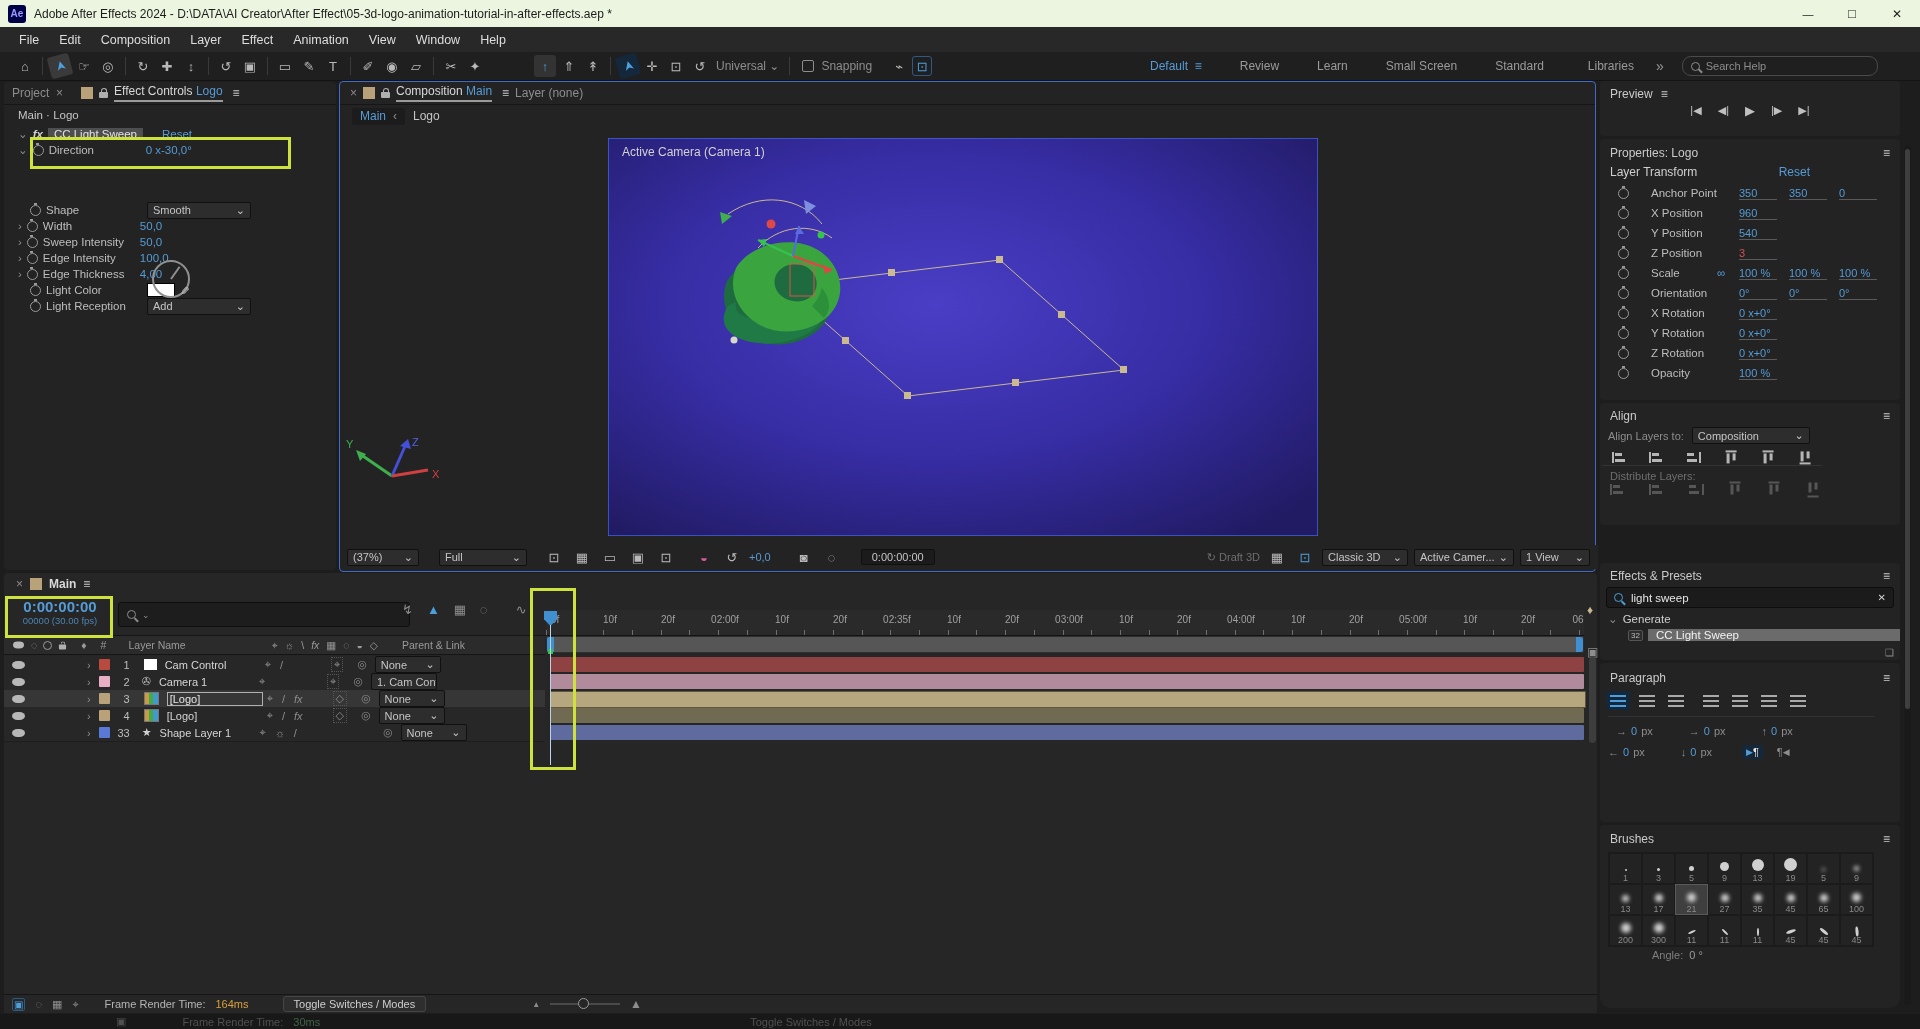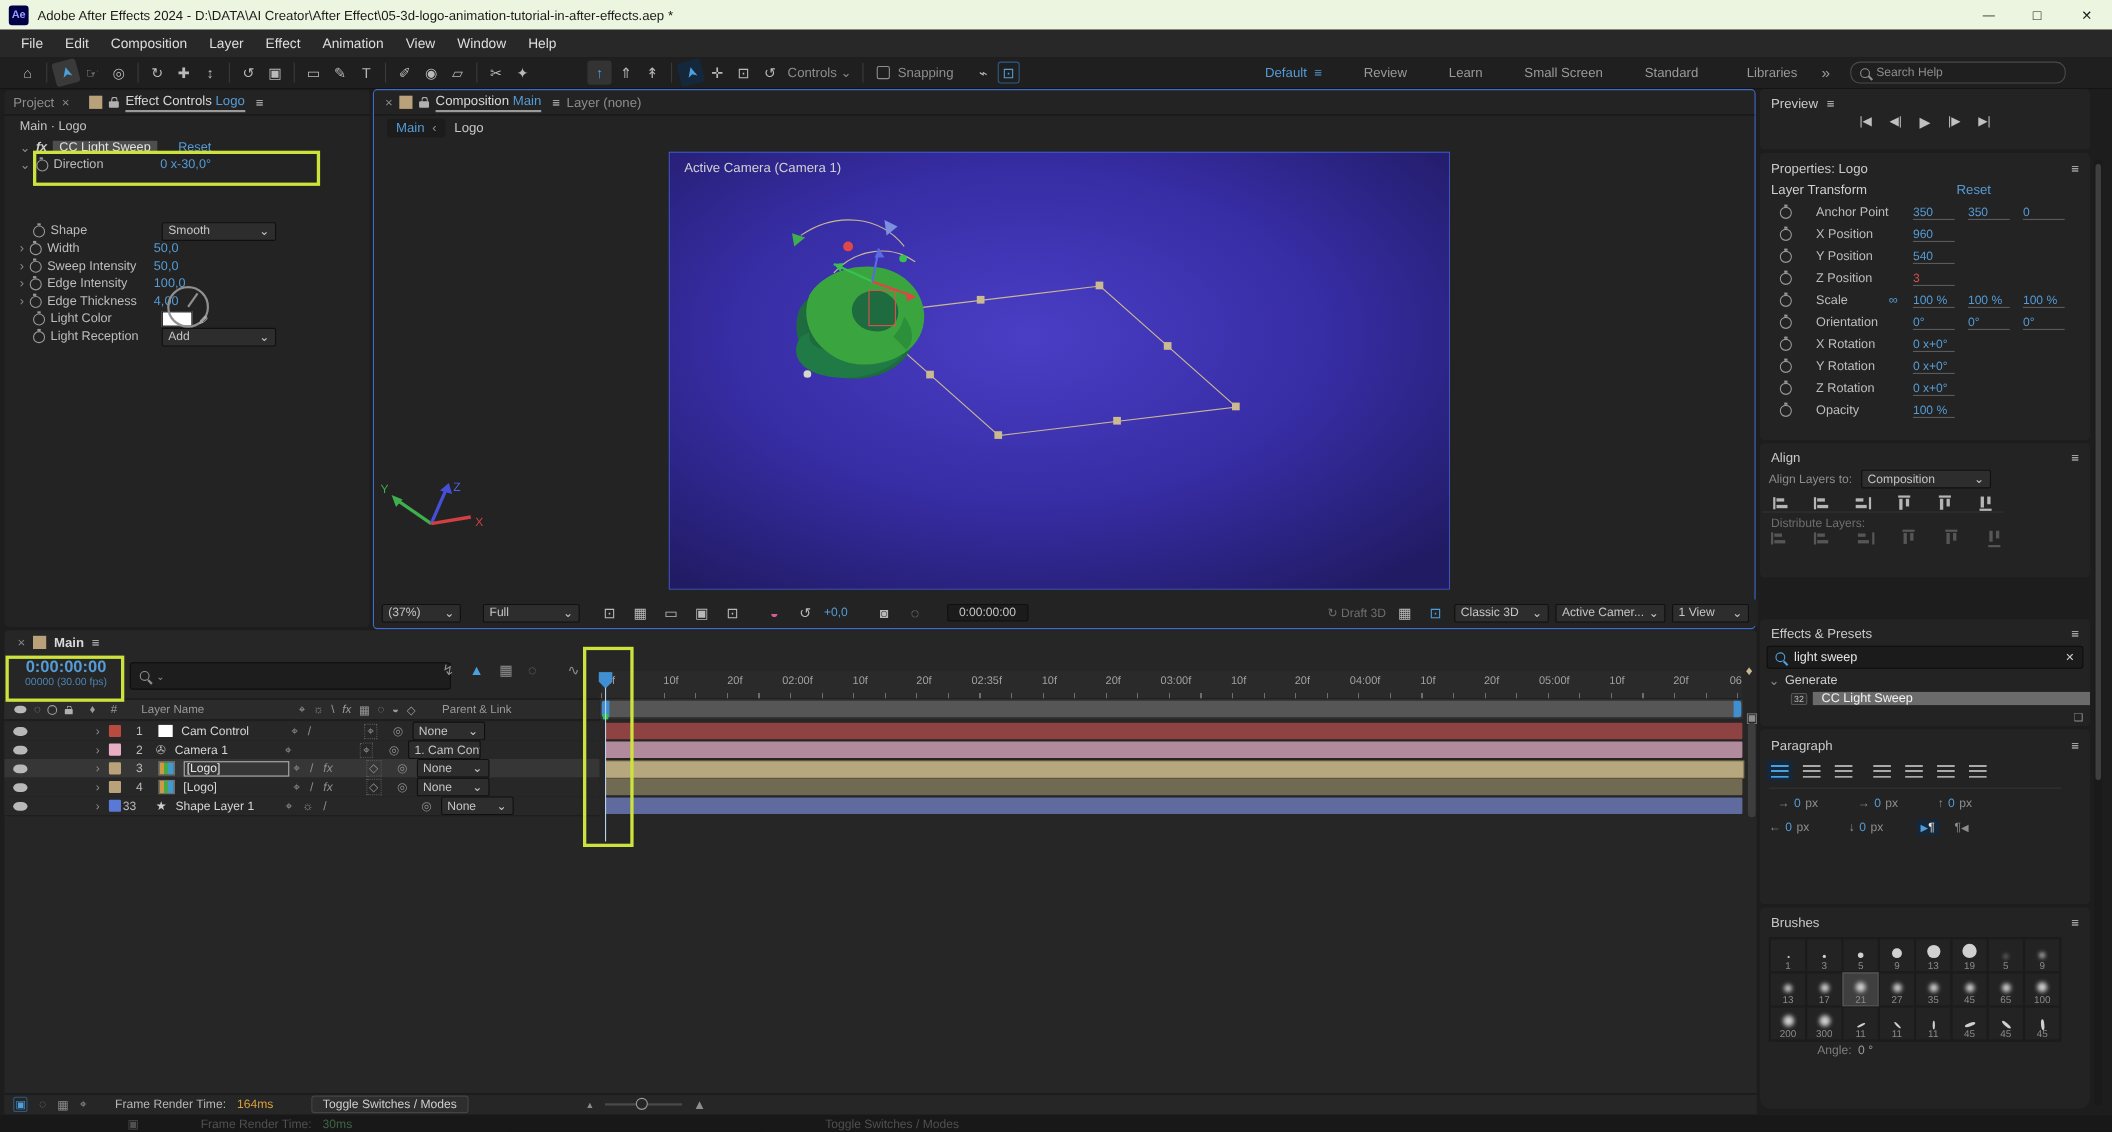--- a/index.html
+++ b/index.html
@@ -98,21 +98,21 @@
   </div>
   <div class="ab flex" style="left:534px;top:54px;height:24px;gap:2px">
     <span class="ticon" style="color:#4b9fdc;background:#333;border-radius:3px">↑</span>
     <span class="ticon">⇑</span>
     <span class="ticon">↟</span>
     <span class="vsep"></span>
     <span class="ticon" style="background:#15273a;color:#4b9fdc;border-radius:3px;transform:rotate(-105deg)">➤</span>
     <span class="ticon">✛</span>
     <span class="ticon">⊡</span>
     <span class="ticon">↺</span>
-    <span class="dim" style="margin-left:3px;font-size:12px"><span>Controls</span> <span>⌄</span></span>
+    <span class="dim" style="margin-left:3px;font-size:12px"><span>Universal</span> <span>⌄</span></span>
     <span class="vsep" style="margin-left:8px"></span>
     <span style="width:10px;height:10px;border:1px solid #8d8d8d;border-radius:2px;margin-left:6px"></span>
     <span class="dim" style="margin-left:5px;font-size:12px">Snapping</span>
     <span class="ticon" style="margin-left:14px">⌁</span>
     <span class="ticon" style="color:#4b9fdc;border:1px solid #2d5a85;border-radius:3px;width:18px;height:18px">⊡</span>
   </div>
   <div class="ab flex" style="left:1150px;top:54px;height:24px;gap:0">
     <span class="b" style="font-size:12px"><span>Default</span>&nbsp;&nbsp;<span>≡</span></span>
     <span class="wsp" style="margin-left:38px">Review</span>
     <span class="wsp" style="margin-left:38px">Learn</span>
@@ -752,21 +752,21 @@
       <span class="dim" style="margin-left:14px">◎</span>
       <span class="dd" style="width:66px;margin-left:8px">
           <span>None</span>
           <span>⌄</span>
         </span>
     </div>
     <div class="tlrow" style="top:151px;left:0">
       <span class="eye" style="margin-left:8px"></span>
       <span class="dim" style="margin-left:62px">›</span>
       <span style="width: 11px; height: 11px; margin-left: 8px; border-radius: 1px; background: rgb(90, 120, 214);"></span>
-      <span style="width:18px;text-align:left;margin-left:2px;color:#bdbdbd">33</span>
+      <span style="width:18px;text-align:right;margin-left:2px;color:#bdbdbd">33</span>
       <span style="margin-left:12px;color:#cfcfcf">★</span>
       <span style="margin-left:8px;color:#d5d5d5;width:96px">Shape Layer 1</span>
       <span class="dim flex" style="gap:9px;margin-left:4px">
           <span>⌖</span>
           <span>☼</span>
           <span>/</span>
         </span>
       <span class="dim" style="margin-left:86px">◎</span>
       <span class="dd" style="width:66px;margin-left:8px">
           <span>None</span>

